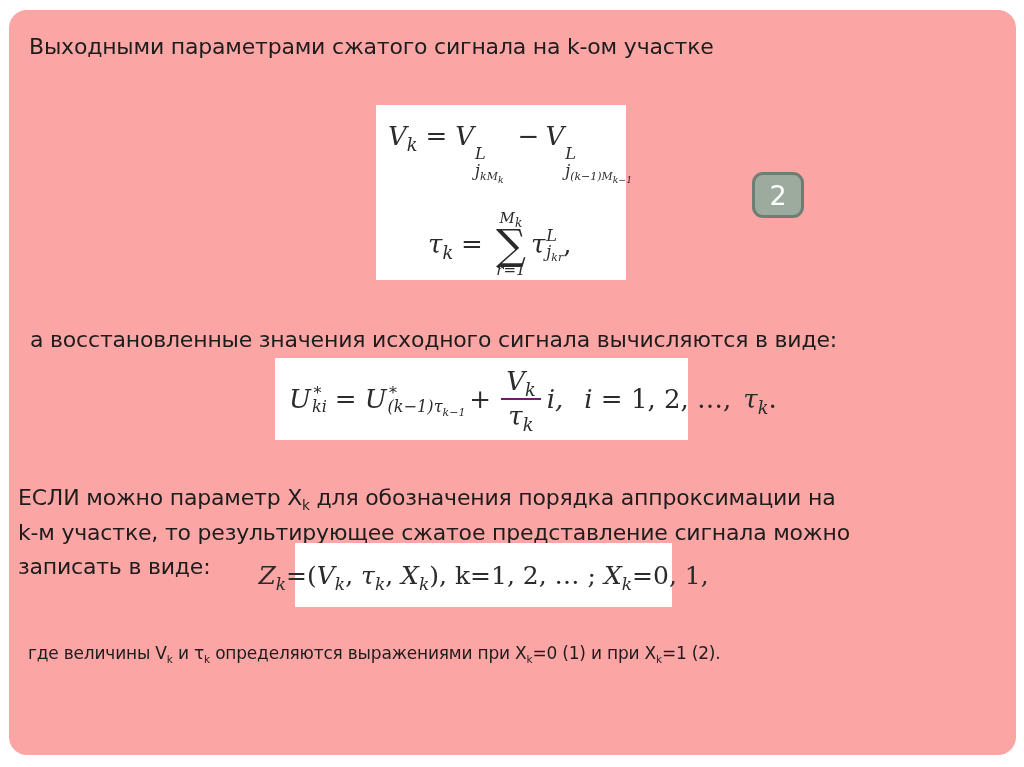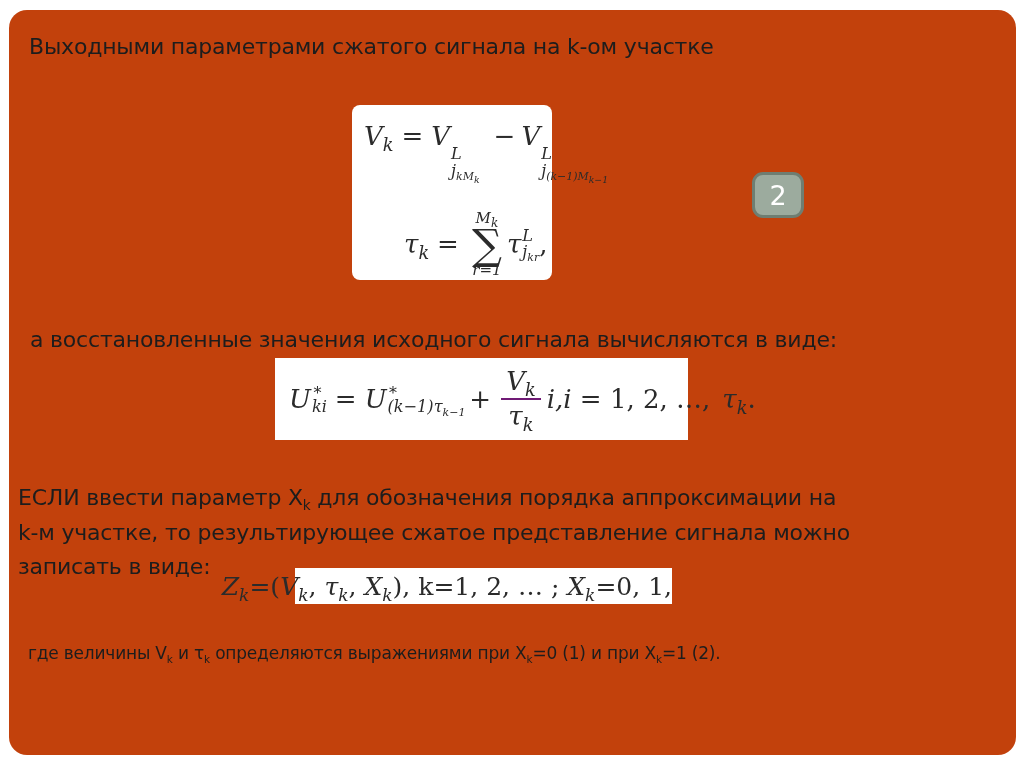--- a/index.html
+++ b/index.html
@@ -2,64 +2,64 @@
 <html><head>
 <meta charset="utf-8">
 <style>
   html,body{margin:0;padding:0;}
   body{
     width:1024px;height:767px;background:#ffffff;
     font-family:"DejaVu Sans", sans-serif;position:relative;overflow:hidden;
   }
   .slide{
     position:absolute;left:9px;top:10px;width:1007px;height:745px;
-    background:#c2410c;border-radius:18px;
+    background:#fca5a5;border-radius:18px;
   }
   .para{
     position:absolute;margin:0;color:#1d1d1d;
     font-size:22px;line-height:35px;letter-spacing:-0.2px;
   }
   .para sub{font-size:0.62em;line-height:0;}
   .line{display:block;}
   .p1{left:20px;top:19px;width:810px;}
   .p2{left:21px;top:312px;width:960px;}
   .p3{left:9px;top:471px;width:985px;line-height:34.5px;}
   .p4{left:19px;top:626px;width:988px;font-size:17px;}
 
   .fbox{position:absolute;background:#ffffff;box-sizing:border-box;}
   .fm{font-family:"DejaVu Serif", serif;font-style:italic;color:#2b2b2b;}
   .fm sub{font-size:0.68em;line-height:0;}
   .fm sub sub{font-size:0.85em;}
   .up{font-style:normal;}
 
-  .f1box{left:343px;top:95px;width:200px;height:175px;border-radius:8px;}
+  .f1box{left:367px;top:95px;width:250px;height:175px;}
   .f1l1{font-size:26px;margin:16px 0 0 12px;white-space:nowrap;}
   .f1l2{font-size:26px;margin:26px 0 0 52px;white-space:nowrap;display:flex;align-items:center;}
   .f2box{left:266px;top:348px;width:413px;height:82px;display:flex;align-items:center;padding-left:14px;}
   .f2line{font-size:26px;white-space:nowrap;display:flex;align-items:center;}
-  .f3box{left:286px;top:558px;width:377px;height:36px;display:flex;align-items:center;justify-content:flex-end;}
+  .f3box{left:286px;top:533px;width:377px;height:64px;display:flex;align-items:center;justify-content:center;}
   .f3line{font-size:25px;white-space:nowrap;}
 
   .supsub{display:inline-grid;vertical-align:-0.55em;line-height:1.05;text-align:left;margin-left:1px;}
   .supsub .sp,.supsub .sb{display:block;font-size:0.62em;}
 
   .sum{display:inline-flex;flex-direction:column;align-items:center;line-height:1;margin:4px 5px;}
   .sum .stop{font-size:15px;}
   .sum .stop sub{font-size:0.8em;}
   .sum .sig{font-size:42px;font-style:normal;line-height:0.8;padding:2px 0;}
   .sum .sbot{font-size:15px;}
 
   .frac{display:inline-flex;flex-direction:column;align-items:center;line-height:1.05;margin:0 6px;}
   .frac .num{border-bottom:2px solid #701a75;padding:0 5px 3px 5px;}
   .frac .den{padding-top:3px;}
 
   .meq{margin:0 8px;}
   .mminus{margin:0 6px 0 14px;}
   .mplus{margin:0 4px;}
-  .mcond{margin-left:0;}
+  .mcond{margin-left:21px;}
   .mtail{margin-left:12px;}
 
   .badge{
     position:absolute;left:743px;top:162px;width:52px;height:46px;
     background:#9cab9e;border:3px solid #6f7e72;border-radius:11px;
     box-sizing:border-box;display:flex;align-items:center;justify-content:center;
     color:#ffffff;font-size:27px;
   }
 </style>
 </head>
@@ -123,21 +123,21 @@
           <span class="den"><span>τ</span><sub>k</sub></span>
         </span>
         <span>i,</span>
         <span class="mcond"><span>i</span><span class="up"> = 1, 2, …,</span></span>
         <span class="mtail"><span>τ</span><sub>k</sub></span>
         <span class="up">.</span>
     </div>
   </div>
 
   <p class="para p3">
-    <span class="line"><span>ЕСЛИ ввести параметр X</span><sub>k</sub><span> для обозначения порядка аппроксимации на</span></span>
+    <span class="line"><span>ЕСЛИ можно параметр X</span><sub>k</sub><span> для обозначения порядка аппроксимации на</span></span>
     <span class="line">k-м участке, то результирующее сжатое представление сигнала можно</span>
     <span class="line">записать в виде:</span>
   </p>
 
   <div class="fbox f3box">
     <div class="fm f3line">
       <span>Z</span><sub>k</sub><span class="up">=(</span><span>V</span><sub>k</sub><span class="up">, </span><span>τ</span><sub>k</sub><span class="up">, </span><span>X</span><sub>k</sub><span class="up">), k=1, 2, … ; </span><span>X</span><sub>k</sub><span class="up">=0, 1,</span>
     </div>
   </div>
 

